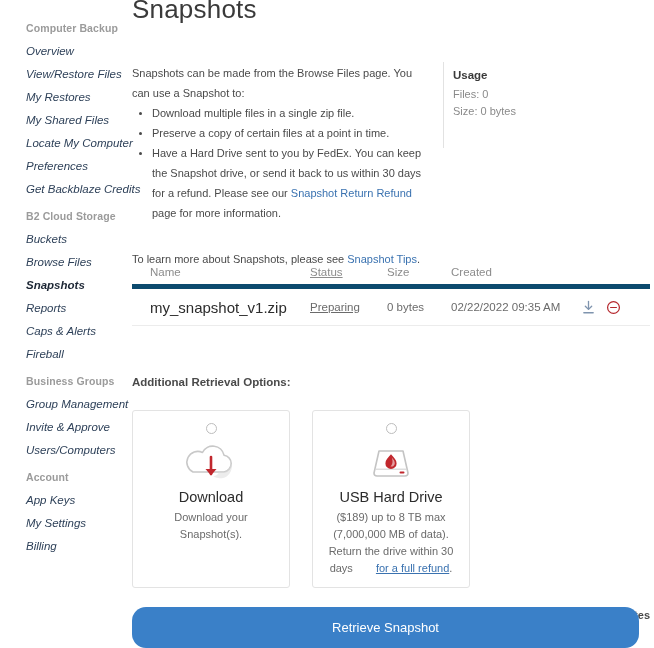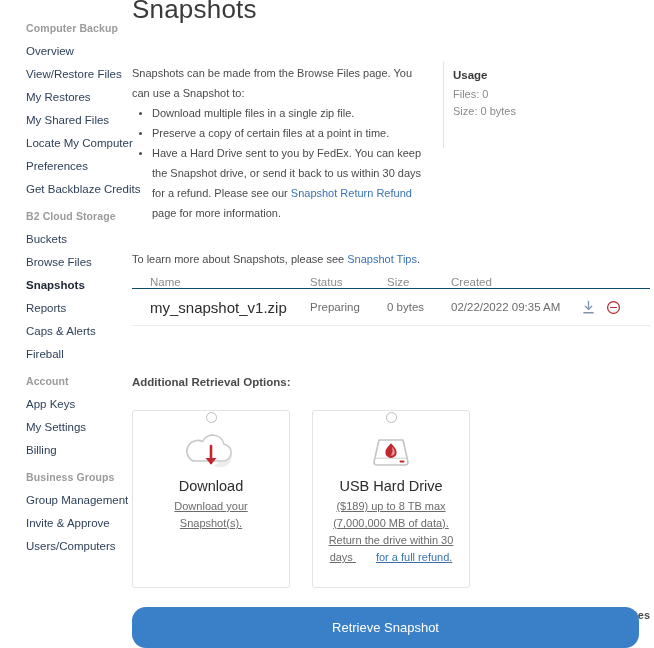--- a/index.html
+++ b/index.html
@@ -30,20 +30,21 @@
     line-height: 13px;
   }
   .nav-item {
     display: block;
     font-size: 11.5px;
     line-height: 14px;
     color: #2e4159;
     margin-bottom: 9px;
     cursor: pointer;
     white-space: nowrap;
+    font-style: italic;
   }
   .nav-item.active { font-weight: bold; color: #1b2533; }
 
   
   .main {
     position: absolute; left: 128px; top: 0;
     width: 526px; height: 648px;
   }
   .page-title {
     position: absolute; left: 4px; top: -6px;
@@ -75,33 +76,33 @@
   }
   .usage {
     position: absolute; left: 325px; top: 67px;
     font-size: 11px; line-height: 17px; color: #8a8a8a;
   }
   .usage .u-title { font-weight: bold; color: #3a3a3a; font-size: 11.5px; margin-bottom: 2px; }
 
   
   .table { position: absolute; left: 4px; top: 266px; width: 518px; }
   .thead {
-    display: flex; align-items: flex-end;
+    display: flex; align-items: flex-start;
     height: 23px;
-    border-bottom: 1px solid #0c4a6e;
+    border-bottom: 5px solid #0c4a6e;
     font-size: 11.5px; color: #8c8c8c;
   }
   .trow {
     display: flex; align-items: center;
     height: 37px;
     border-bottom: 1px solid #ececec;
     font-size: 11.5px; color: #6b6b6b;
   }
   .c-name   { width: 178px; padding-left: 18px; }
-  .c-status { width: 77px; }
+  .c-status { width: 77px; text-decoration: underline; }
   .c-size   { width: 64px; }
   .c-created{ width: 130px; }
   .c-act    { width: 69px; display: flex; align-items: center; gap: 10px; }
   .trow .c-name { color: #2c2c2c; font-weight: normal; font-size: 15px; }
 
   .dl-icon { width: 15px; height: 15px; cursor: pointer; display:block; }
   .rm-icon { width: 15px; height: 15px; cursor: pointer; display:block; }
 
   .selected-line {
     position: absolute; right: 0; top: 343px;
@@ -113,37 +114,37 @@
   .aro-label {
     position: absolute; left: 4px; top: 376px;
     font-size: 11.5px; font-weight: bold; color: #4a4a4a;
   }
   .cards { position: absolute; left: 4px; top: 410px; display: flex; gap: 22px; }
   .card {
     width: 158px; height: 178px;
     border: 1px solid #e3e3e3;
     border-radius: 3px;
     background: #fff;
-    padding: 1px 10px 0 10px;
+    padding: 12px 10px 0 10px;
     text-align: center;
     cursor: pointer;
   }
   .radio {
     width: 11px; height: 11px;
     border: 1px solid #bdbdbd;
     border-radius: 50%;
     margin: 0 auto 6px auto;
     background: #fff;
   }
   .card-icon { height: 46px; display: flex; align-items: center; justify-content: center; }
   .card-title {
     font-size: 14.5px; color: #2c2c2c; margin-top: 3px; margin-bottom: 4px;
     font-weight: 400;
   }
-  .card-desc { font-size: 11px; line-height: 17px; color: #6b6b6b; text-decoration: underline; }
+  .card-desc { font-size: 11px; line-height: 17px; color: #6b6b6b; }
   .card-desc a { color: #3a72b0; text-decoration: underline; margin-left: 20px; }
 
   
   .retrieve-btn {
     position: absolute; left: 4px; top: 607px;
     width: 507px; height: 41px;
     background: #3a80c8;
     border: none; border-radius: 14px;
     color: #ffffff;
     font-family: "Liberation Sans", sans-serif;
@@ -173,31 +174,31 @@
       <div class="nav-group-title">B2 Cloud Storage</div>
       <a class="nav-item">Buckets</a>
       <a class="nav-item">Browse Files</a>
       <a class="nav-item active">Snapshots</a>
       <a class="nav-item">Reports</a>
       <a class="nav-item">Caps &amp; Alerts</a>
       <a class="nav-item">Fireball</a>
     </div>
 
     <div class="nav-group">
+      <div class="nav-group-title">Business Groups</div>
+      <a class="nav-item">Group Management</a>
+      <a class="nav-item">Invite &amp; Approve</a>
+      <a class="nav-item">Users/Computers</a>
+    </div>
+
+    <div class="nav-group">
       <div class="nav-group-title">Account</div>
       <a class="nav-item">App Keys</a>
       <a class="nav-item">My Settings</a>
       <a class="nav-item">Billing</a>
-    </div>
-
-    <div class="nav-group">
-      <div class="nav-group-title">Business Groups</div>
-      <a class="nav-item">Group Management</a>
-      <a class="nav-item">Invite &amp; Approve</a>
-      <a class="nav-item">Users/Computers</a>
     </div>
 
   </nav>
 
   <div class="main">
 
     <h1 class="page-title">Snapshots</h1>
 
     <div class="intro">
       <p>Snapshots can be made from the Browse Files page. You can use a Snapshot to:</p>

